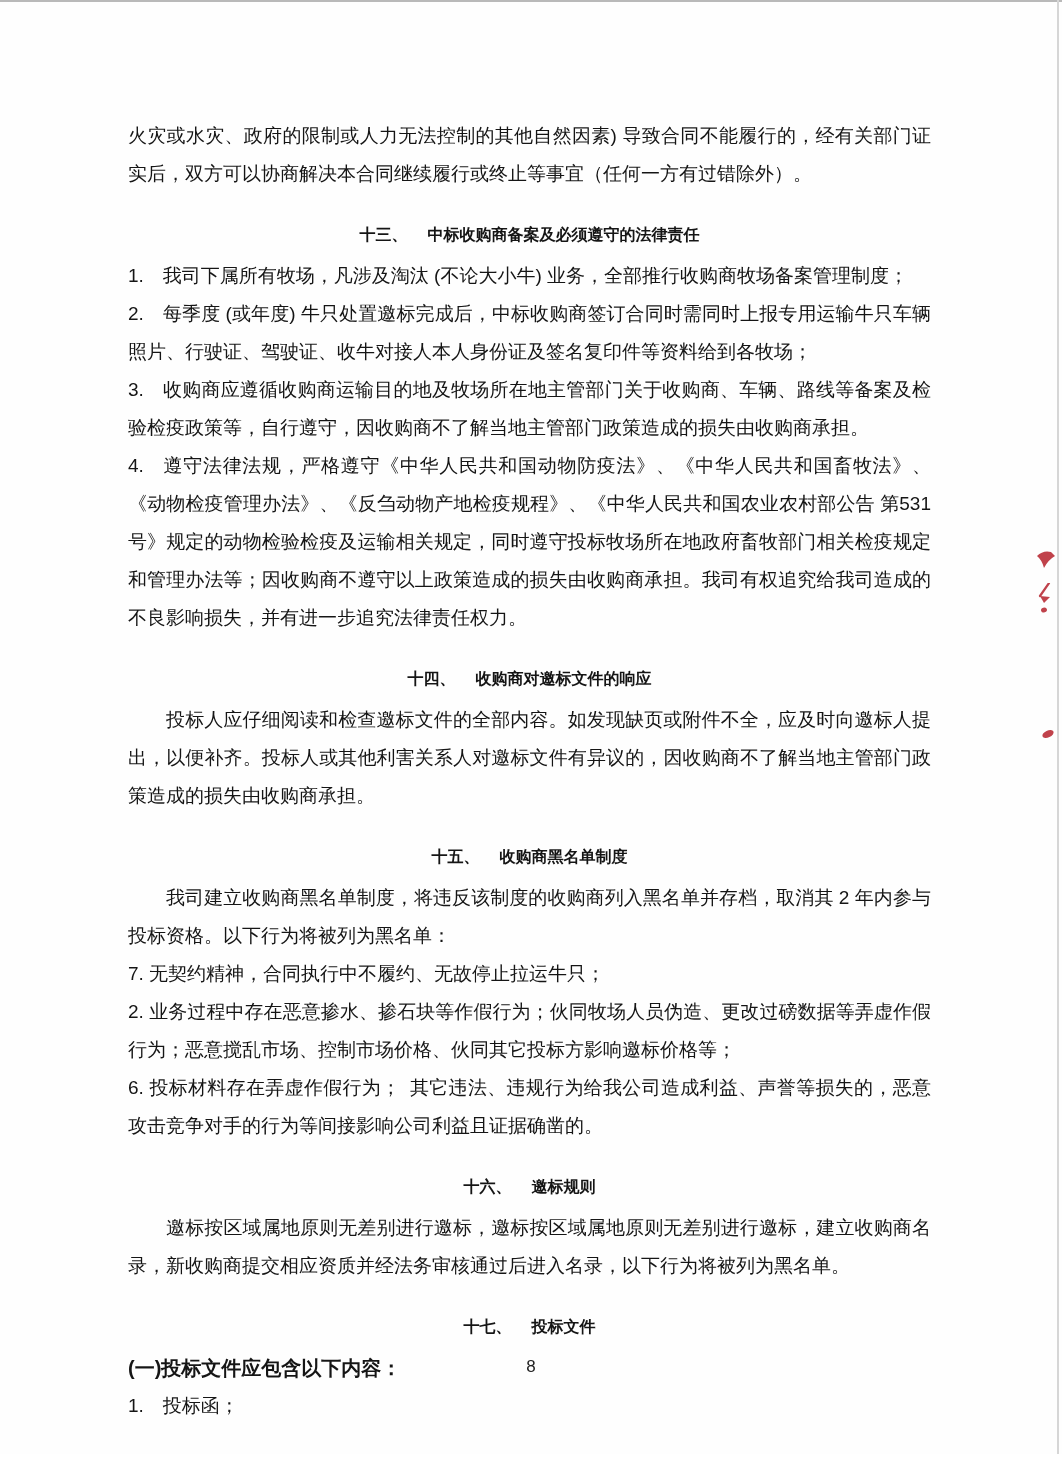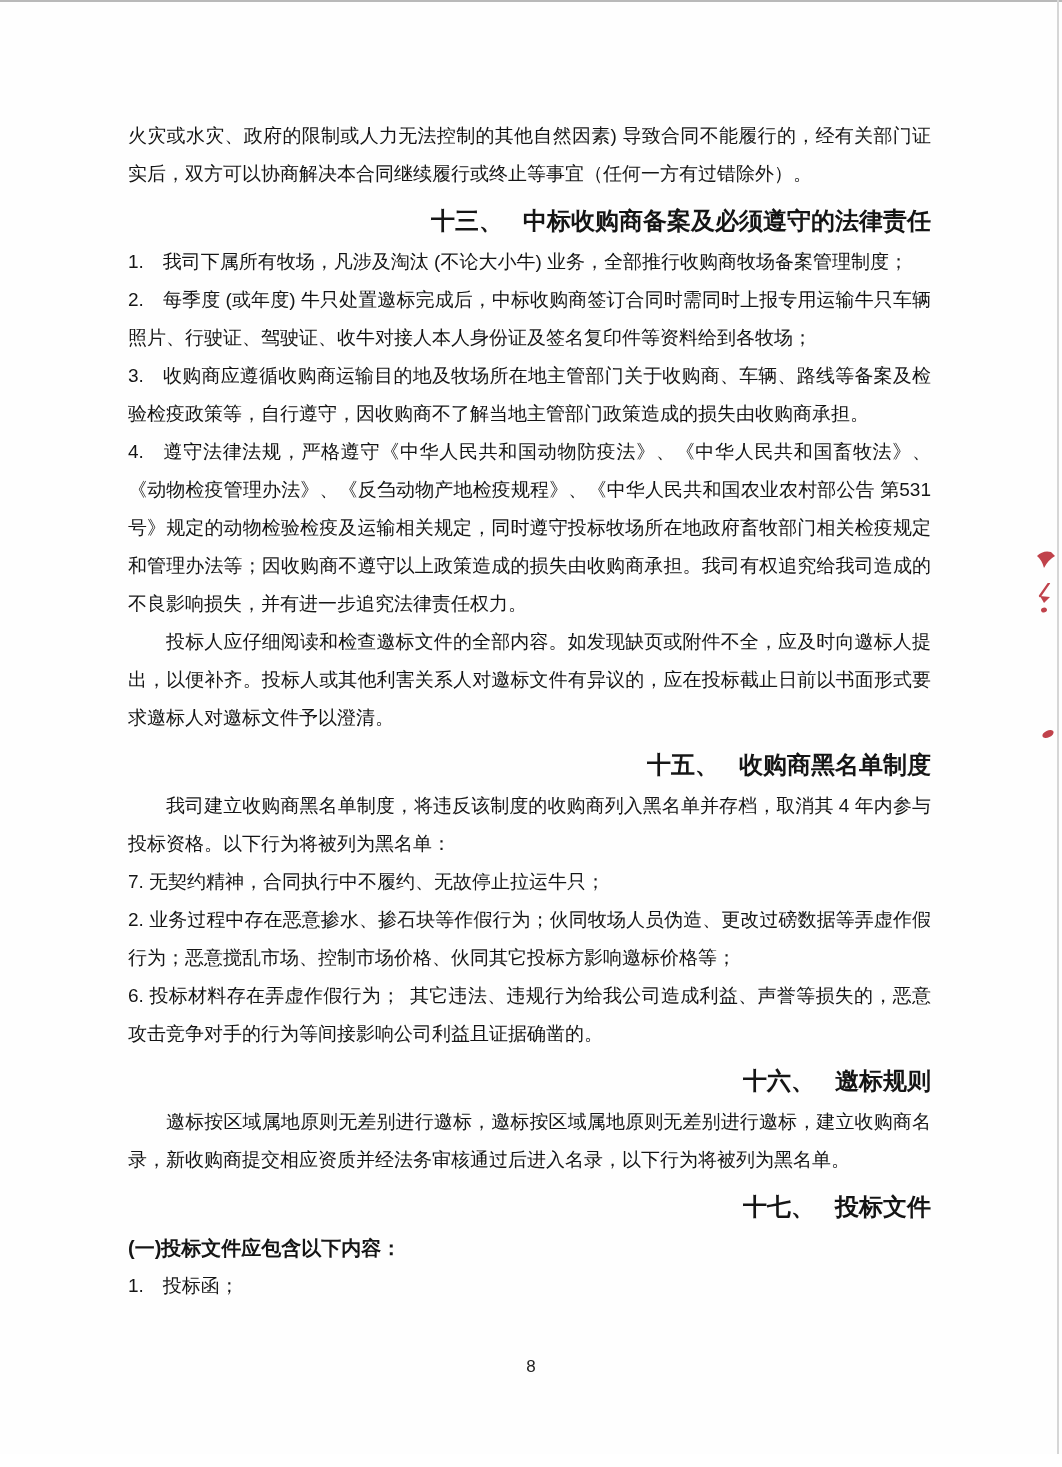--- a/index.html
+++ b/index.html
@@ -20,23 +20,23 @@
     background:#d6d6d6;
   }
   .content{
     position:absolute;left:128px;top:117px;width:803px;
     font-size:19px;line-height:38px;
     text-align:justify;
   }
   .para{margin:0;text-align:justify;}
   .indent2{text-indent:2em;}
   .sec-heading{
-    margin:9px 0 3px 0;
-    font-weight:bold;font-size:24px;
-    text-align:right;
+    margin:23px 0 3px 0;
+    font-weight:bold;font-size:16px;
+    text-align:center;
   }
   .sec-num{display:inline-block;margin-right:20px;}
   .sub-heading{
     margin:0;font-weight:bold;font-size:20px;text-align:left;
   }
   .page-number{
     position:absolute;left:0;top:1357px;width:100%;
     text-align:center;font-size:17px;color:#222;
   }
   .pen-mark{position:absolute;}
@@ -55,26 +55,29 @@
     <p class="para">火灾或水灾、政府的限制或人力无法控制的其他自然因素) 导致合同不能履行的，经有关部门证实后，双方可以协商解决本合同继续履行或终止等事宜（任何一方有过错除外）。</p>
 
     <p class="sec-heading">
       <span class="sec-num">十三、</span><span>中标收购商备案及必须遵守的法律责任</span>
     </p>
     <p class="para">1. 我司下属所有牧场，凡涉及淘汰 (不论大小牛) 业务，全部推行收购商牧场备案管理制度；</p>
     <p class="para">2. 每季度 (或年度) 牛只处置邀标完成后，中标收购商签订合同时需同时上报专用运输牛只车辆照片、行驶证、驾驶证、收牛对接人本人身份证及签名复印件等资料给到各牧场；</p>
     <p class="para">3. 收购商应遵循收购商运输目的地及牧场所在地主管部门关于收购商、车辆、路线等备案及检验检疫政策等，自行遵守，因收购商不了解当地主管部门政策造成的损失由收购商承担。</p>
     <p class="para">4. 遵守法律法规，严格遵守《中华人民共和国动物防疫法》、《中华人民共和国畜牧法》、《动物检疫管理办法》、《反刍动物产地检疫规程》、《中华人民共和国农业农村部公告 第531 号》规定的动物检验检疫及运输相关规定，同时遵守投标牧场所在地政府畜牧部门相关检疫规定和管理办法等；因收购商不遵守以上政策造成的损失由收购商承担。我司有权追究给我司造成的不良影响损失，并有进一步追究法律责任权力。</p>
 
-    <p class="para indent2">投标人应仔细阅读和检查邀标文件的全部内容。如发现缺页或附件不全，应及时向邀标人提出，以便补齐。投标人或其他利害关系人对邀标文件有异议的，应在投标截止日前以书面形式要求邀标人对邀标文件予以澄清。</p>
+    <p class="sec-heading">
+      <span class="sec-num">十四、</span><span>收购商对邀标文件的响应</span>
+    </p>
+    <p class="para indent2">投标人应仔细阅读和检查邀标文件的全部内容。如发现缺页或附件不全，应及时向邀标人提出，以便补齐。投标人或其他利害关系人对邀标文件有异议的，因收购商不了解当地主管部门政策造成的损失由收购商承担。</p>
 
     <p class="sec-heading">
       <span class="sec-num">十五、</span><span>收购商黑名单制度</span>
     </p>
-    <p class="para indent2">我司建立收购商黑名单制度，将违反该制度的收购商列入黑名单并存档，取消其 4 年内参与投标资格。以下行为将被列为黑名单：</p>
+    <p class="para indent2">我司建立收购商黑名单制度，将违反该制度的收购商列入黑名单并存档，取消其 2 年内参与投标资格。以下行为将被列为黑名单：</p>
     <p class="para">7. 无契约精神，合同执行中不履约、无故停止拉运牛只；</p>
     <p class="para">2. 业务过程中存在恶意掺水、掺石块等作假行为；伙同牧场人员伪造、更改过磅数据等弄虚作假行为；恶意搅乱市场、控制市场价格、伙同其它投标方影响邀标价格等；</p>
     <p class="para">6. 投标材料存在弄虚作假行为； 其它违法、违规行为给我公司造成利益、声誉等损失的，恶意攻击竞争对手的行为等间接影响公司利益且证据确凿的。</p>
 
     <p class="sec-heading">
       <span class="sec-num">十六、</span><span>邀标规则</span>
     </p>
     <p class="para indent2">邀标按区域属地原则无差别进行邀标，邀标按区域属地原则无差别进行邀标，建立收购商名录，新收购商提交相应资质并经法务审核通过后进入名录，以下行为将被列为黑名单。</p>
 
     <p class="sec-heading">

